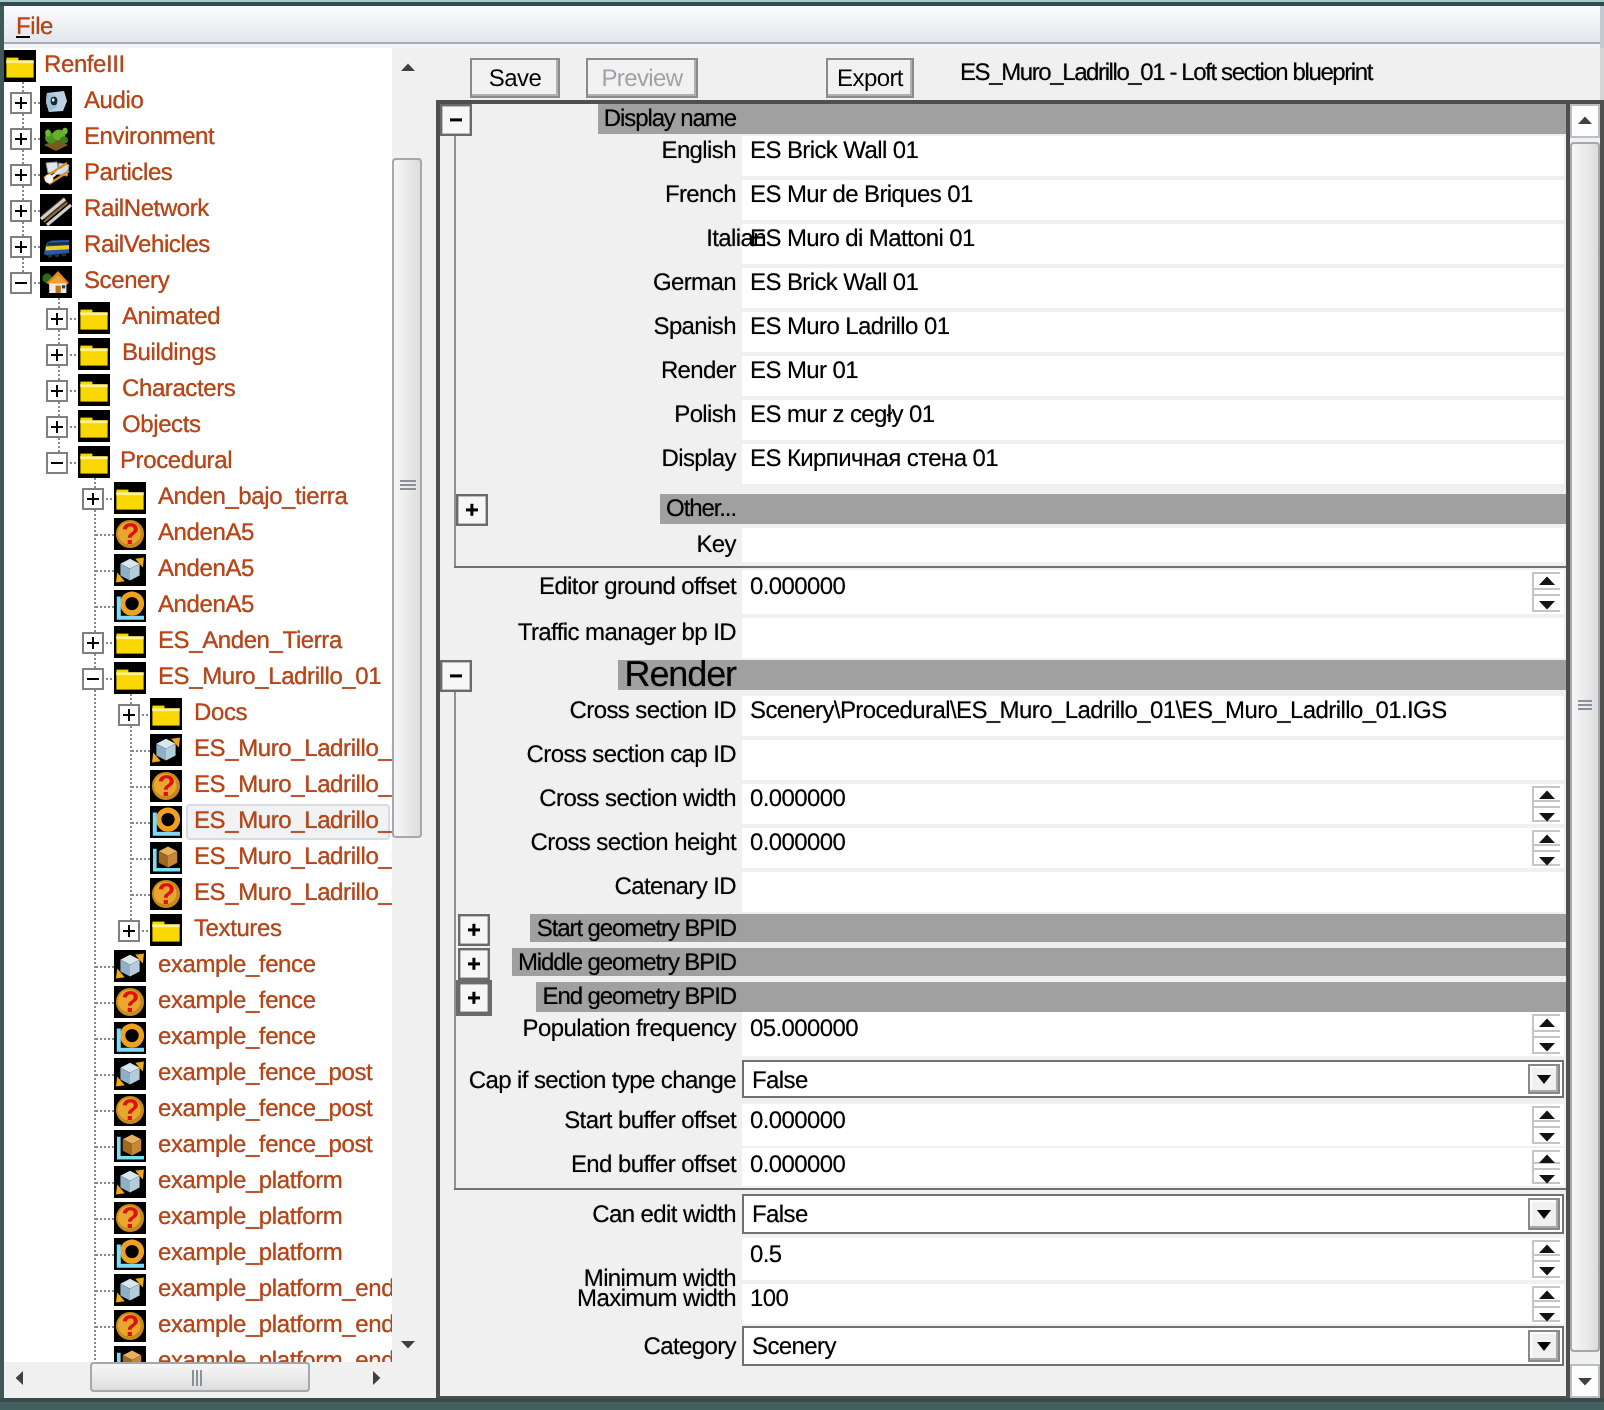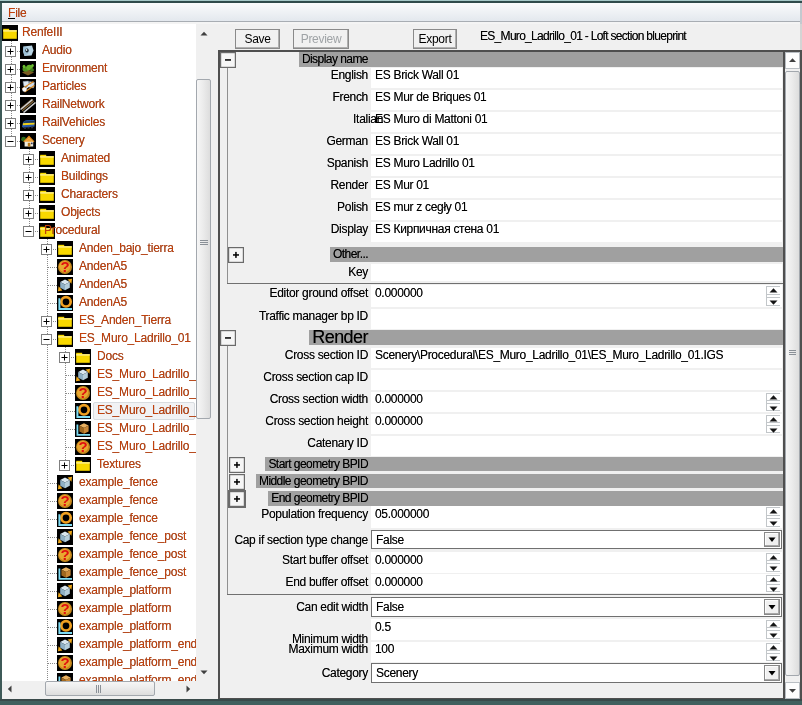--- a/index.html
+++ b/index.html
@@ -184,21 +184,21 @@
     <svg style="position:absolute;left:21.0px;top:201.5px" width="11" height="11" viewBox="0 0 11 11">
       <rect x="0.5" y="0.5" width="10" height="10" fill="#fff" stroke="#808080"></rect>
       <rect x="2.5" y="5" width="6" height="1" fill="#000"></rect>
     </svg>
     <svg style="position:absolute;left:36.5px;top:199px" width="16" height="16" viewBox="0 0 16 16">
       <rect width="16" height="16" fill="#000"></rect>
       <path d="M1.2 3.8h6v2.2H1.2z" fill="#f8d800"></path>
       <rect x="1.2" y="5.2" width="13.6" height="8.6" fill="#f8d800"></rect>
       <path d="M1.2 5.2h13.6v1.4H1.2z" fill="#fff292"></path>
     </svg>
-    <div class="ttxt" style="left:42px;top:199px">Procedural</div>
+    <div class="ttxt" style="left:58px;top:199px">Procedural</div>
     <div style="position:absolute;left:50.5px;top:225px;width:4.5px;height:1px;background-image:repeating-linear-gradient(to right,#8a8a8a 0 1px,transparent 1px 2px)"></div>
     <svg style="position:absolute;left:39.0px;top:219.5px" width="11" height="11" viewBox="0 0 11 11">
       <rect x="0.5" y="0.5" width="10" height="10" fill="#fff" stroke="#808080"></rect>
       <rect x="2.5" y="5" width="6" height="1" fill="#000"></rect>
       <rect x="5" y="2.5" width="1" height="6" fill="#000"></rect>
     </svg>
     <svg style="position:absolute;left:55px;top:217px" width="16" height="16" viewBox="0 0 16 16">
       <rect width="16" height="16" fill="#000"></rect>
       <path d="M1.2 3.8h6v2.2H1.2z" fill="#f8d800"></path>
       <rect x="1.2" y="5.2" width="13.6" height="8.6" fill="#f8d800"></rect>

